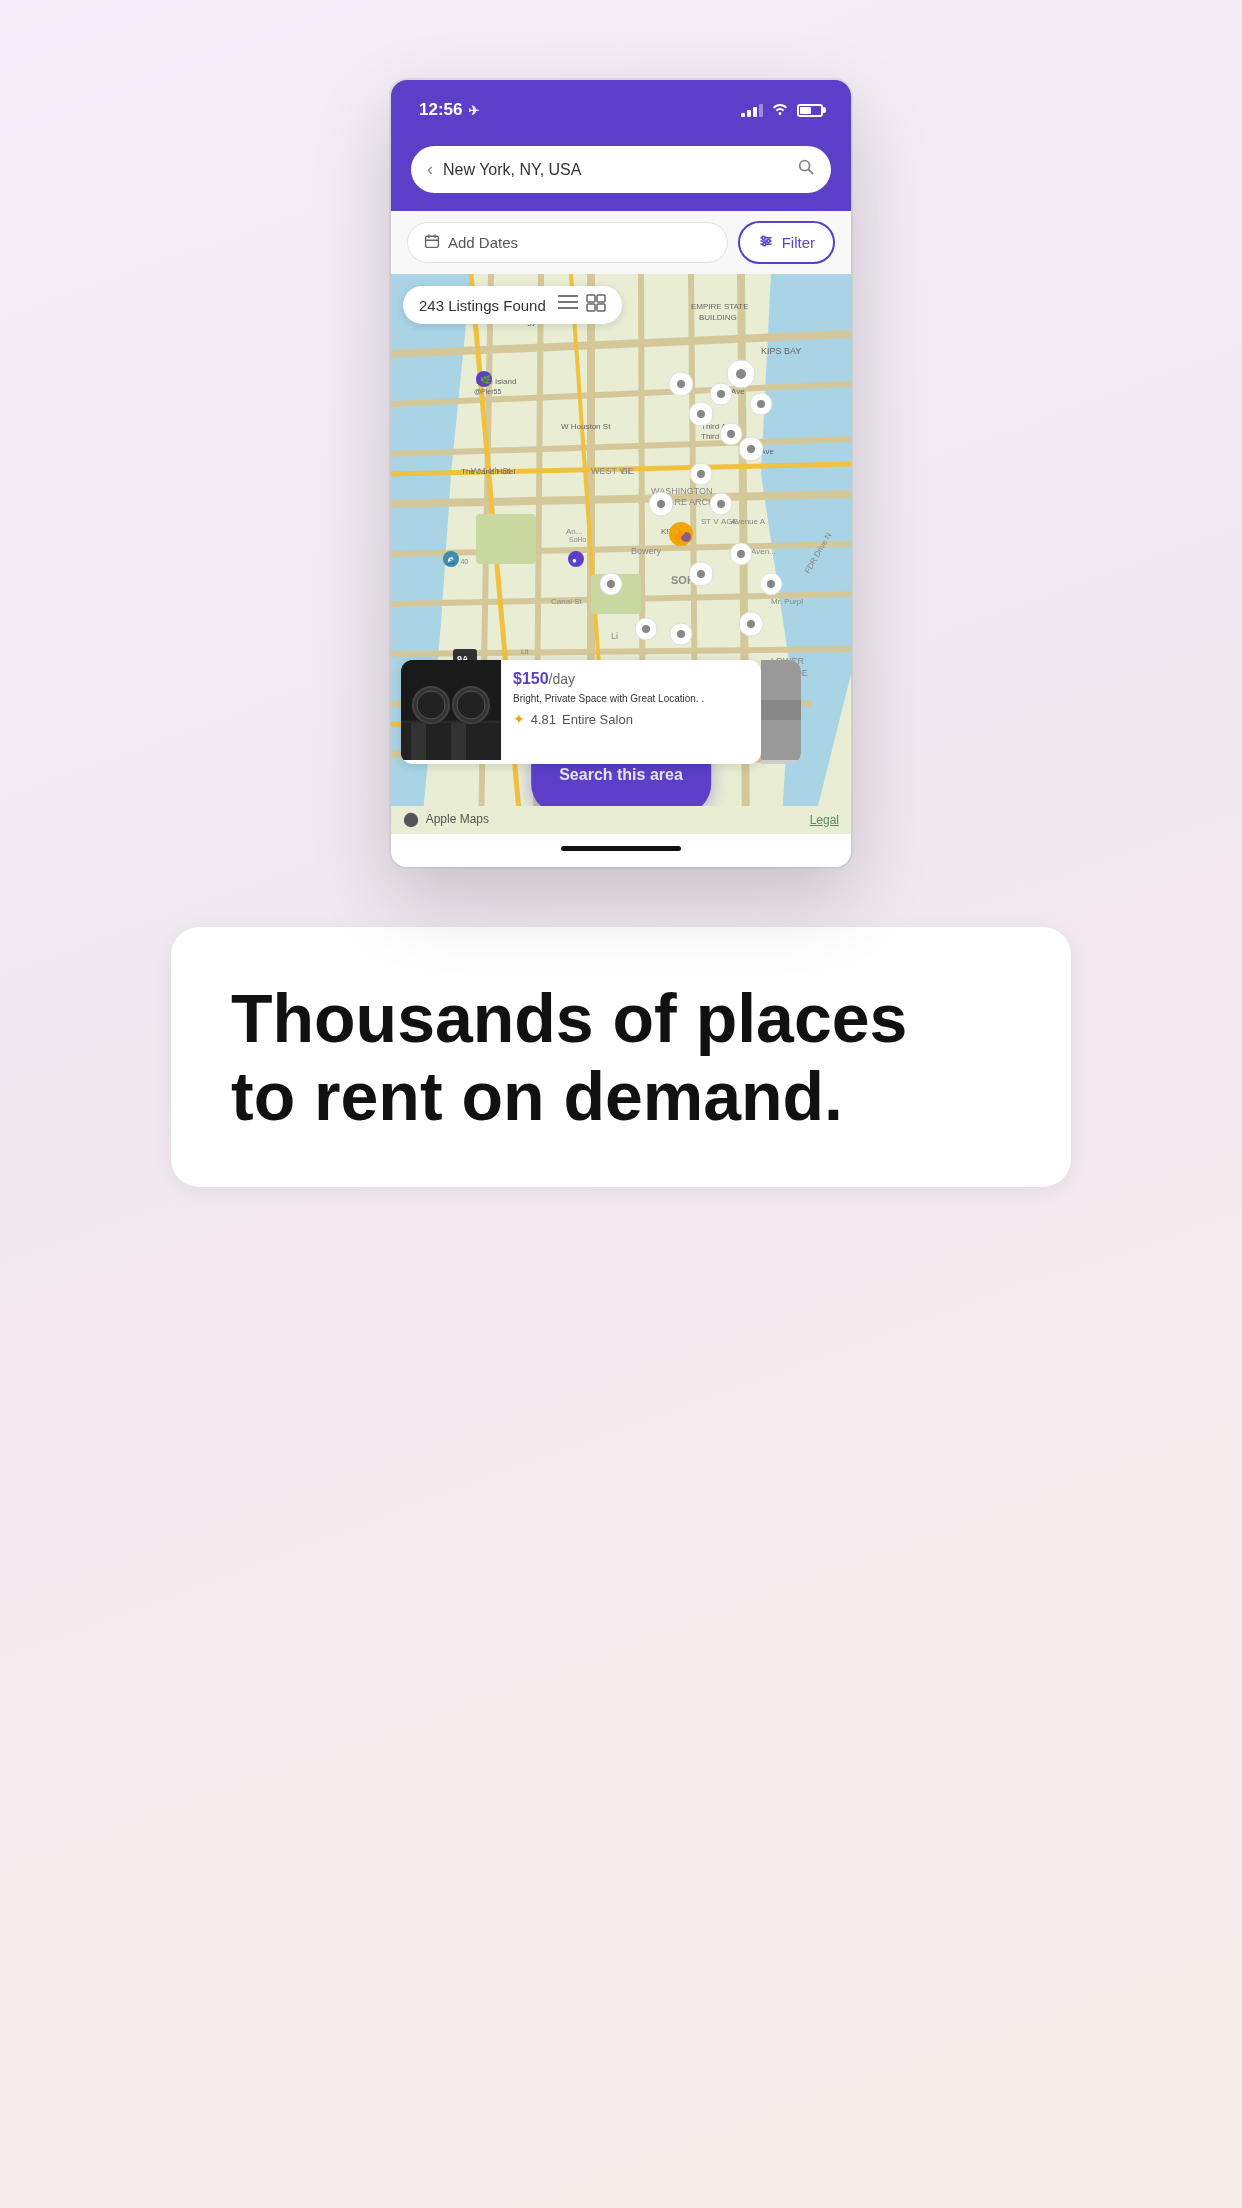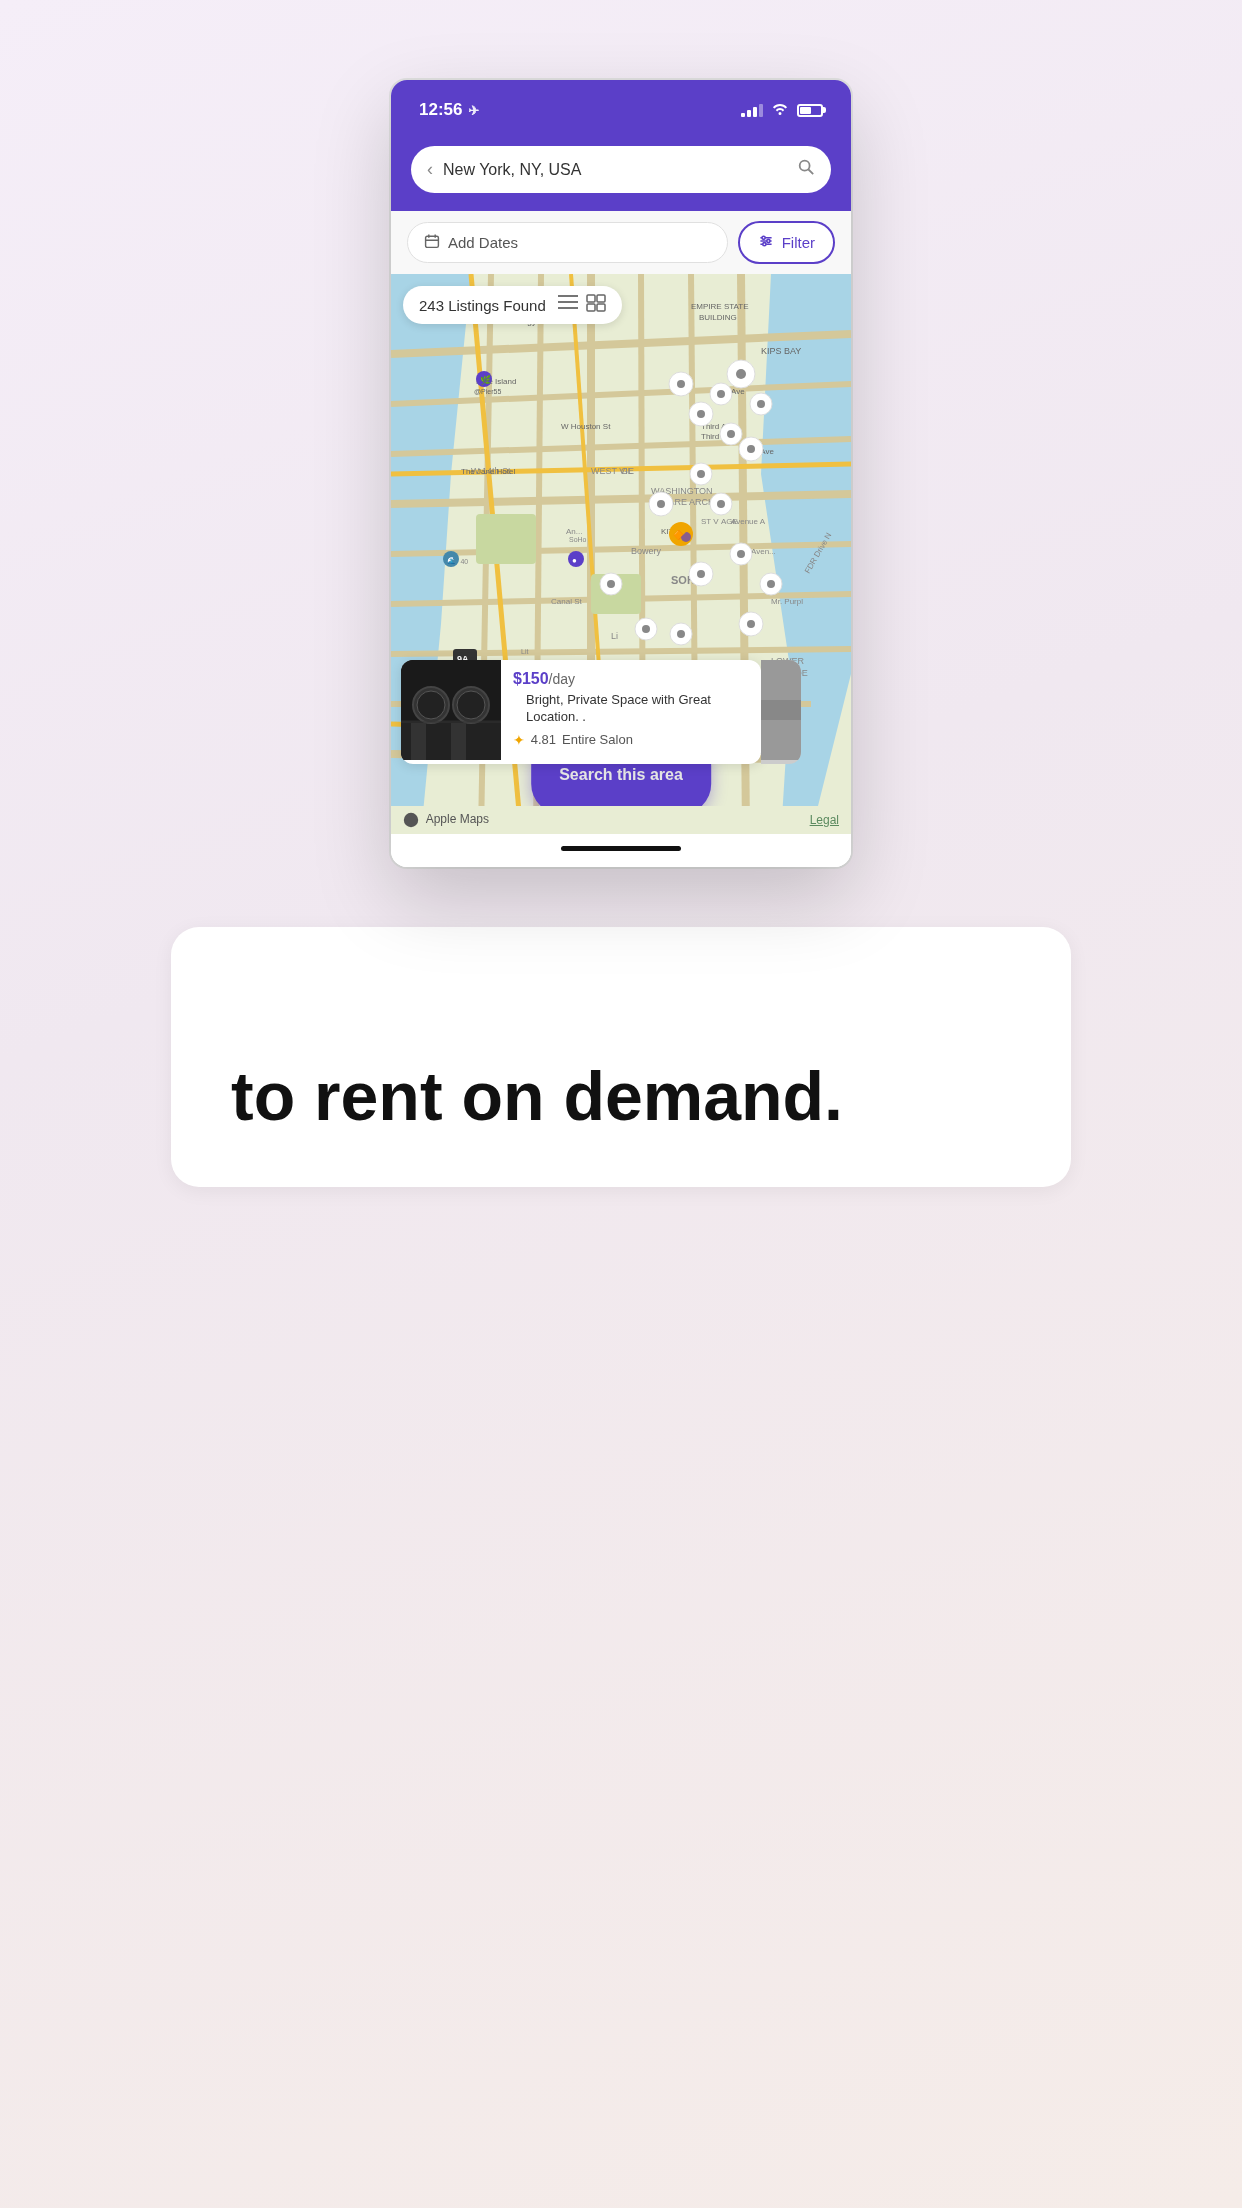--- a/index.html
+++ b/index.html
@@ -274,25 +274,24 @@
       color: #5b3fc8;
     }
 
     .listing-price-unit {
       font-weight: 400;
       color: #666;
       font-size: 14px;
     }
 
     .listing-title {
-      font-size: 13px;
+      font-size: 10px;
       color: #333;
       margin-top: 4px;
       line-height: 1.3;
-      margin-left: 13px;
     }
 
     .listing-meta {
       display: flex;
       align-items: center;
       gap: 6px;
       margin-top: 6px;
     }
 
     .rating-icon {
@@ -687,16 +686,16 @@
   </div>
 
   <div class="home-indicator-area">
     <div class="home-indicator"></div>
   </div>
 
 </div>
 
 <div class="bottom-text-section">
   <div class="headline">
-    <br>
+    <span>Thousands of places</span><br>
     <span>to rent on demand.</span>
   </div>
 </div>
 
 </body></html>

